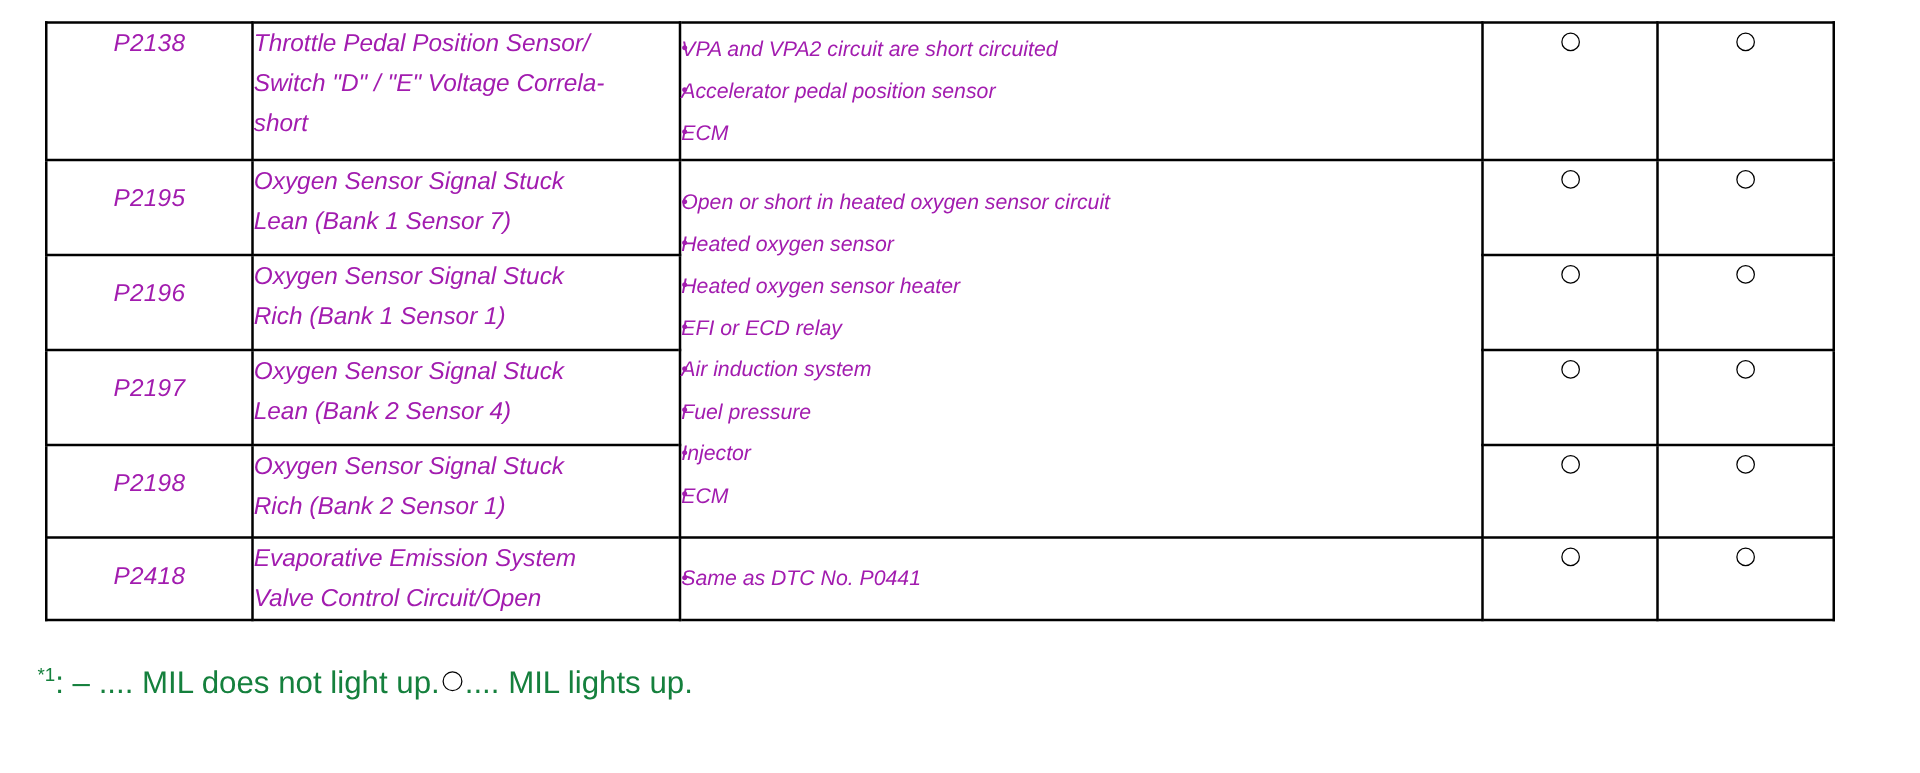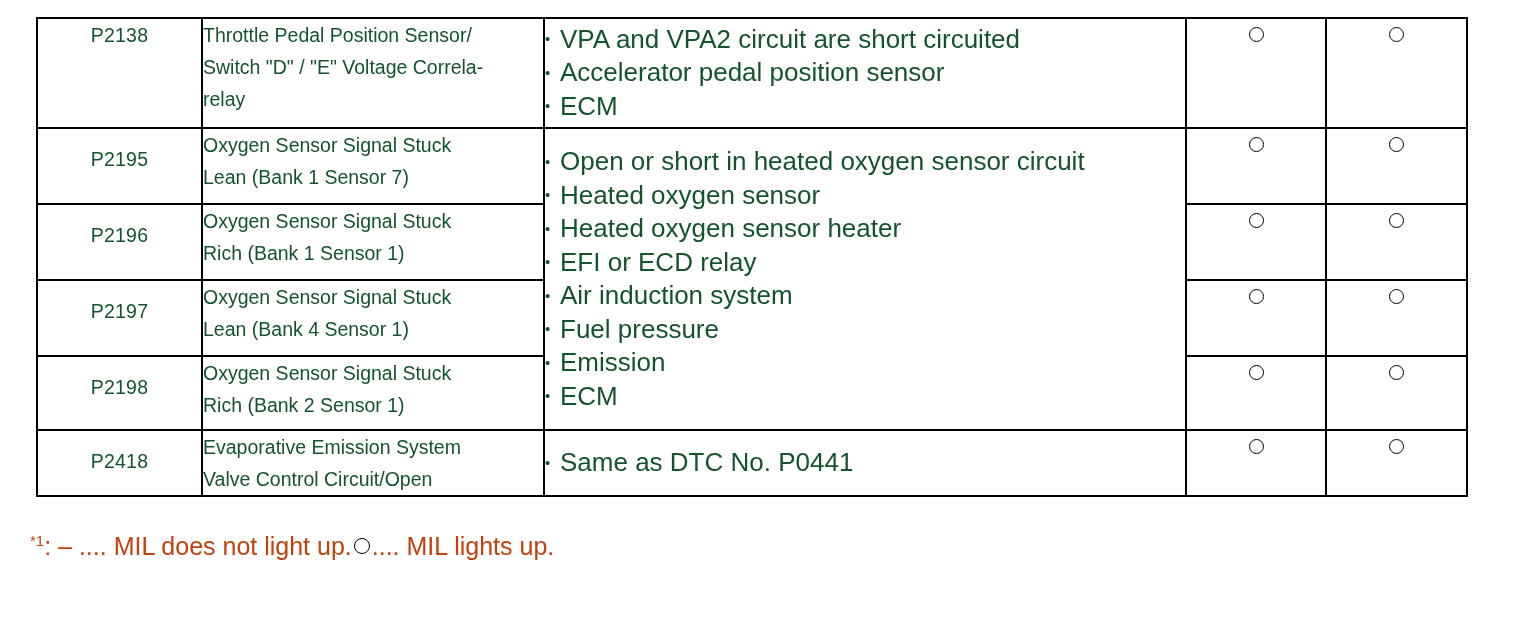--- a/index.html
+++ b/index.html
@@ -31,21 +31,22 @@
     border-collapse: collapse;
     table-layout: fixed;
     background: #fff;
   }
   .dtc-table td {
     border: 2px solid #000;
     padding: 0;
     vertical-align: top;
     font-size: 19.5px;
     line-height: 32px;
-    color: #14532d;
+    color: #a21caf;
+    font-style: italic;
   }
 
   
   .col-code    { width: 165px; }
   .col-item    { width: 342px; }
   .col-area    { width: 642px; }
   .col-mil     { width: 140px; }
   .col-memory  { width: 141px; }
 
   .cell-code {
@@ -80,24 +81,23 @@
     padding-bottom: 0;
   }
 
   .bullet-list {
     list-style: none;
     margin: 0;
     padding: 0;
   }
   .bullet-list li {
     position: relative;
-    padding-left: 15px;
     line-height: 33.5px;
     white-space: nowrap;
-    font-size: 26px;
+    font-size: 17px;
   }
   .bullet-list li::before {
     content: "\2022";
     position: absolute;
     left: 0;
     top: -0.5px;
     font-size: 15px;
   }
 
   .cell-mark {
@@ -117,21 +117,21 @@
   .footnotes {
     position: absolute;
     left: 30px;
     top: 521px;
     width: 1100px;
   }
   .footnote {
     font-size: 25px;
     line-height: 39px;
     white-space: nowrap;
-    color: #c2410c;
+    color: #15803d;
   }
   .footnote .sup {
     font-size: 15px;
     vertical-align: 9px;
     letter-spacing: 0px;
   }
   .fn-circle {
     display: inline-block;
     width: 16px;
     height: 16px;
@@ -157,21 +157,21 @@
     </colgroup>
     <tbody>
 
       <tr style="height:110px;">
         <td class="cell-code">
           <span>P2138</span>
         </td>
         <td class="cell-item">
           <span class="line">Throttle Pedal Position Sensor/</span>
           <span class="line">Switch "D" / "E" Voltage Correla-</span>
-          <span class="line">relay</span>
+          <span class="line">short</span>
         </td>
         <td class="cell-area single" rowspan="1">
           <ul class="bullet-list">
             <li>VPA and VPA2 circuit are short circuited</li>
             <li>Accelerator pedal position sensor</li>
             <li>ECM</li>
           </ul>
         </td>
         <td class="cell-mark">
           <span class="mark-circle"></span>
@@ -190,21 +190,21 @@
           <span class="line">Lean (Bank 1 Sensor 7)</span>
         </td>
         <td class="cell-area merged" rowspan="4">
           <ul class="bullet-list">
             <li>Open or short in heated oxygen sensor circuit</li>
             <li>Heated oxygen sensor</li>
             <li>Heated oxygen sensor heater</li>
             <li>EFI or ECD relay</li>
             <li>Air induction system</li>
             <li>Fuel pressure</li>
-            <li>Emission</li>
+            <li>Injector</li>
             <li>ECM</li>
           </ul>
         </td>
         <td class="cell-mark">
           <span class="mark-circle"></span>
         </td>
         <td class="cell-mark">
           <span class="mark-circle"></span>
         </td>
       </tr>
@@ -224,21 +224,21 @@
           <span class="mark-circle"></span>
         </td>
       </tr>
 
       <tr style="height:76px;">
         <td class="cell-code mid">
           <span>P2197</span>
         </td>
         <td class="cell-item">
           <span class="line">Oxygen Sensor Signal Stuck</span>
-          <span class="line">Lean (Bank 4 Sensor 1)</span>
+          <span class="line">Lean (Bank 2 Sensor 4)</span>
         </td>
         <td class="cell-mark">
           <span class="mark-circle"></span>
         </td>
         <td class="cell-mark">
           <span class="mark-circle"></span>
         </td>
       </tr>
 
       <tr style="height:74px;">

